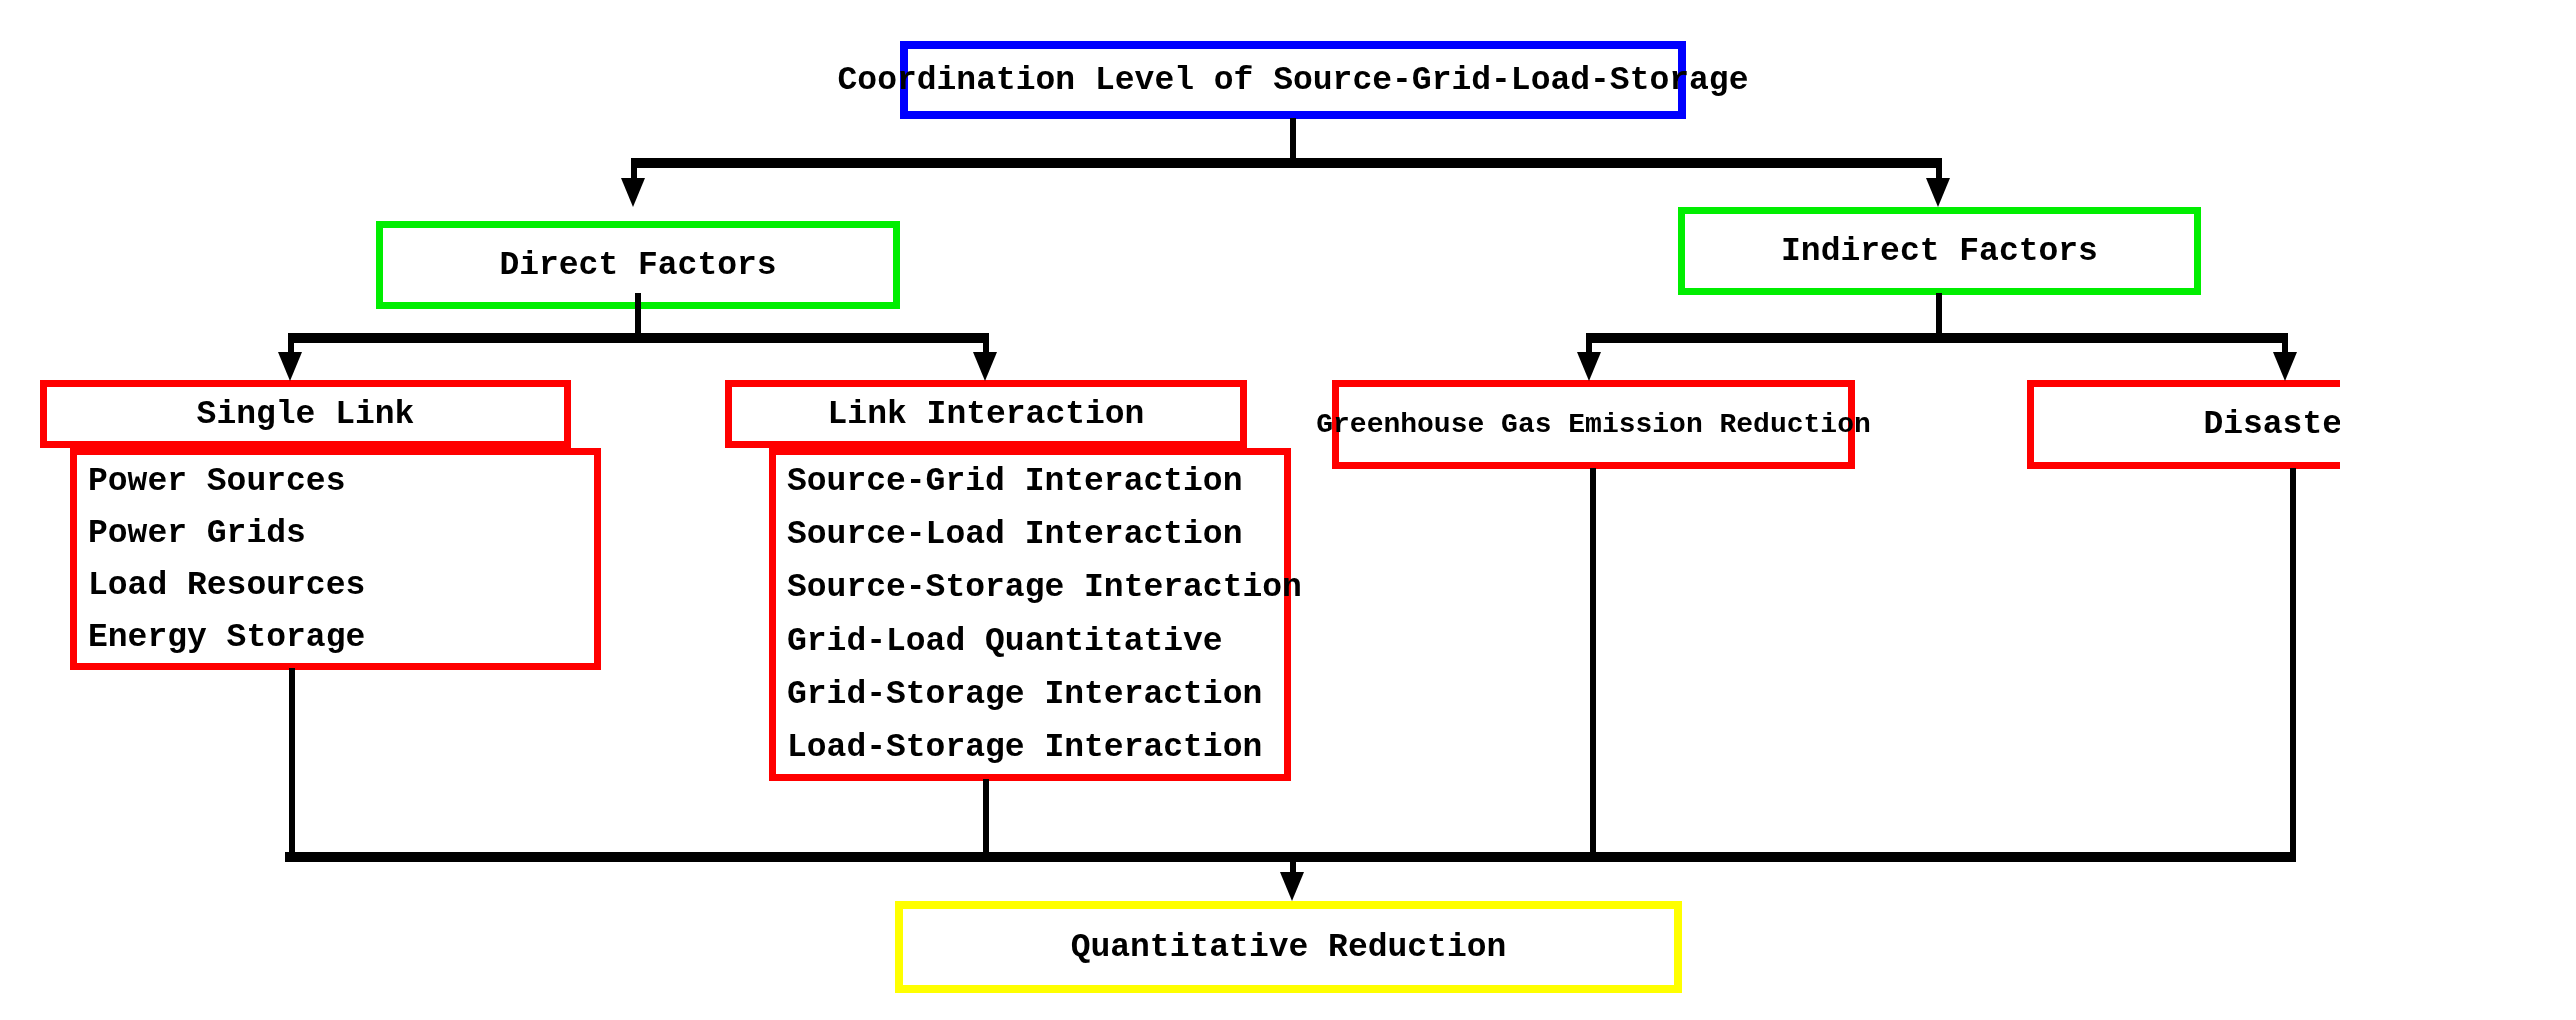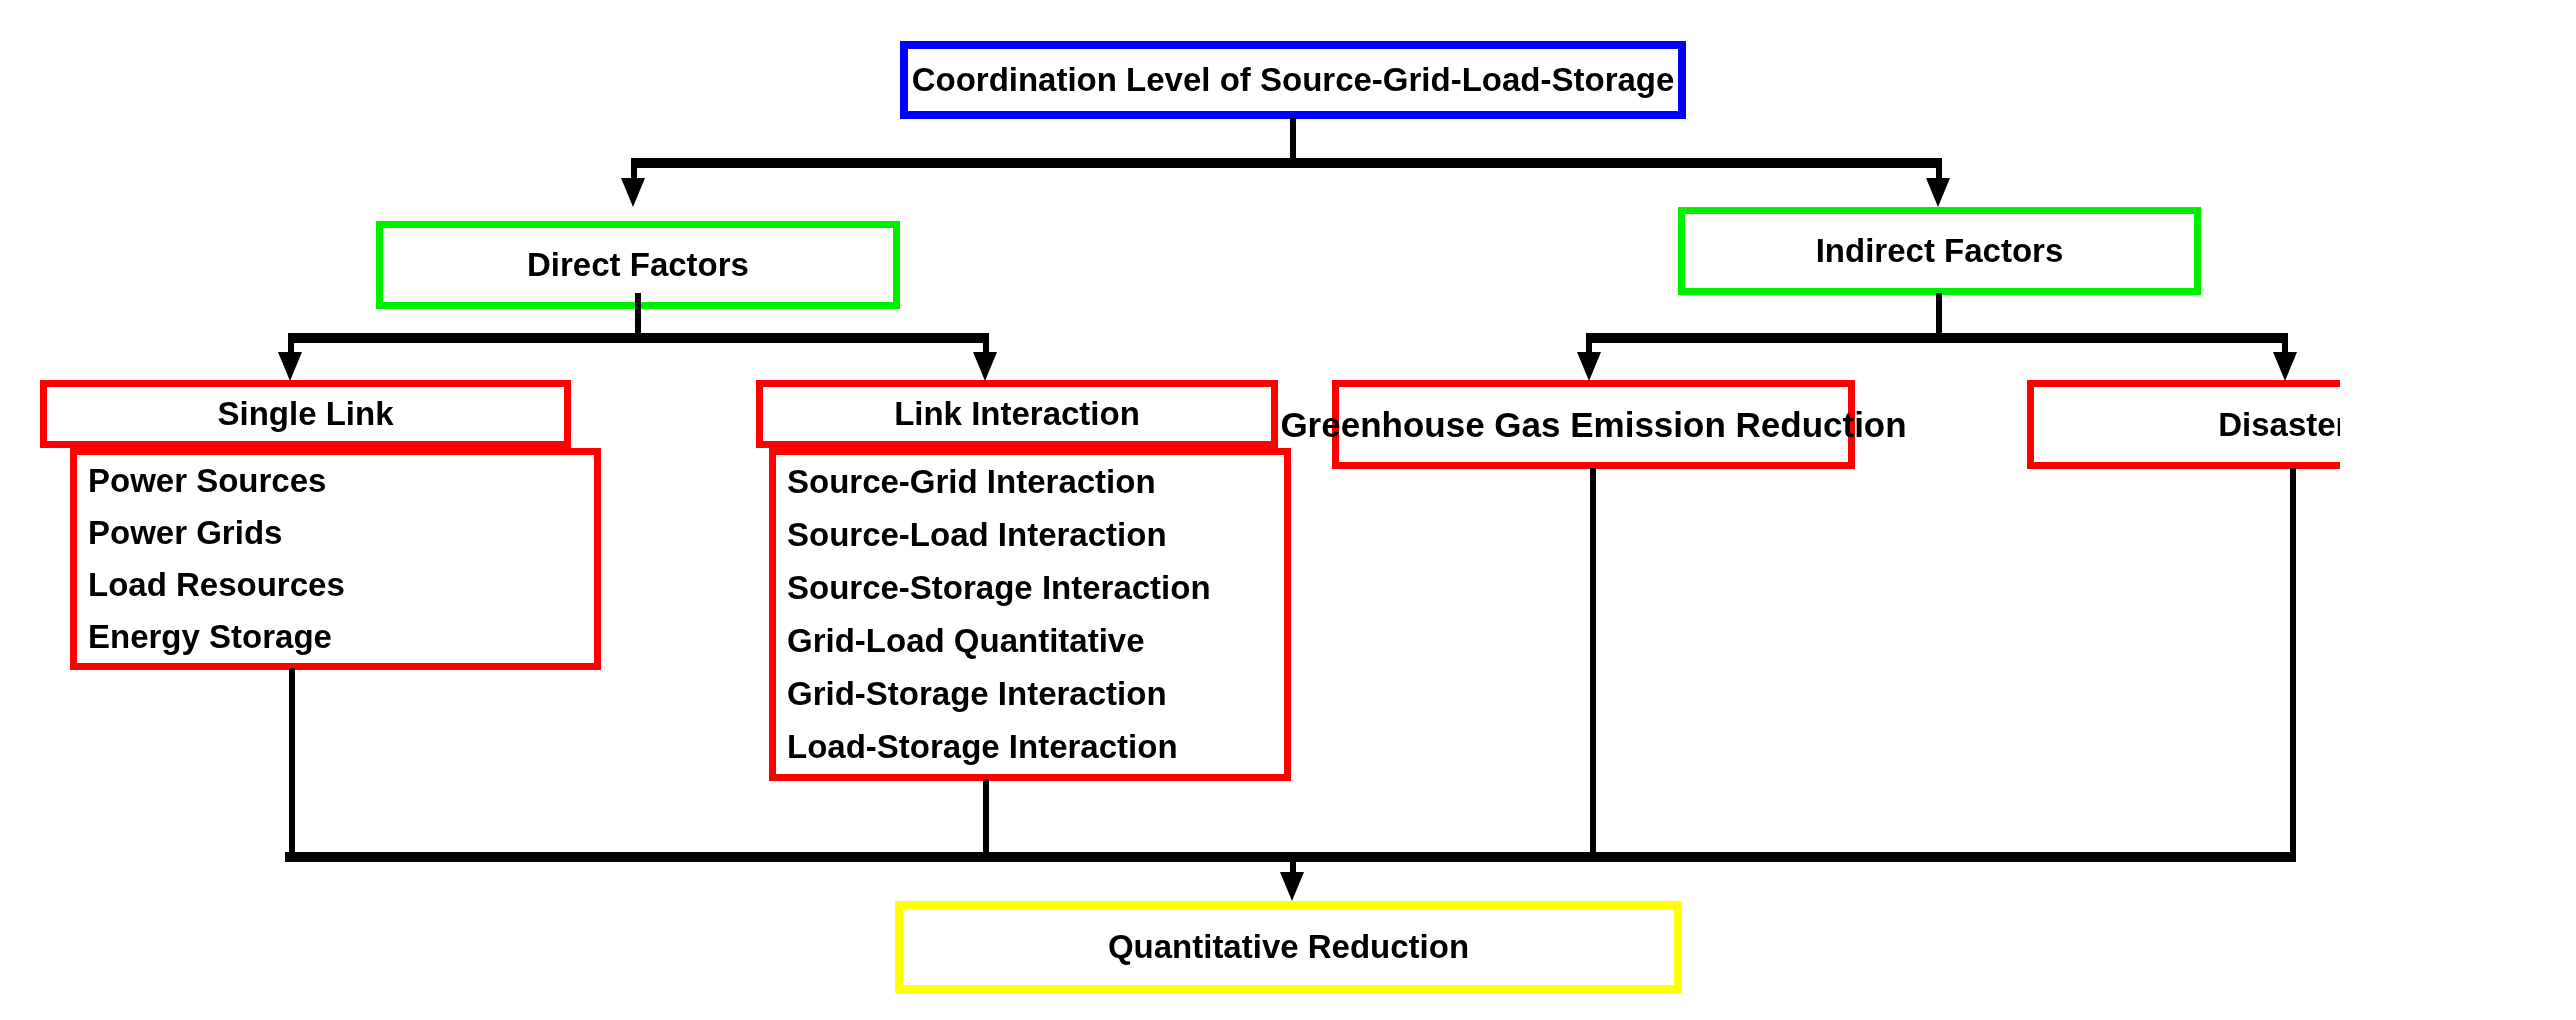--- a/index.html
+++ b/index.html
@@ -10,21 +10,21 @@
     --line:#000000;
     --background:#FFFFFF;
     --text:#000000;
   }
   html,body{margin:0;padding:0;background:var(--background);}
   .canvas{
     position:relative;
     width:2340px;
     height:1021px;
     background:var(--background);
-    font-family:Liberation Sans, sans-serif;
+    font-family:Liberation Mono, monospace;
     font-weight:bold;
     color:var(--text);
     overflow:hidden;
   }
   .node{
     position:absolute;
     box-sizing:border-box;
     background:var(--background);
     display:flex;
     align-items:center;
@@ -37,38 +37,38 @@
   .b-factor{border:7.2px solid var(--factor-border);}
   .b-leaf{border:7.2px solid var(--leaf-border);}
   .b-indicator{border:8px solid var(--indicator-border);}
 
   .node-root{left:900px;top:41px;width:786px;height:78px;}
   .node-direct{left:376px;top:207px;width:524px;height:88px;margin-top:14px;}
   .node-indirect{left:1678px;top:207px;width:523px;height:88px;}
 
   .node-single-header{left:23px;top:380px;width:531px;height:68px;margin-left:17px;}
   .node-single-body{left:26px;top:448px;width:531px;height:222px;}
-  .node-link-header{left:725px;top:380px;width:522px;height:68px;margin-left:31px;}
+  .node-link-header{left:725px;top:380px;width:522px;height:68px;}
   .node-link-body{left:725px;top:448px;width:522px;height:333px;}
 
   .list-body{
     flex-direction:column;
     align-items:stretch;
     justify-content:stretch;
     text-align:left;
     margin-left:44px;
   }
   .list-item{
     flex:1;
     display:flex;
     align-items:center;
     padding-left:11px;
   }
 
-  .node-greenhouse{left:1332px;top:380px;width:523px;height:89px;font-size:35px;}
+  .node-greenhouse{left:1332px;top:380px;width:523px;height:89px;font-size:28px;}
   .node-disasters{left:2027px;top:380px;width:531px;height:89px;}
   .node-quantitative{left:895px;top:901px;width:787px;height:92px;}
 
   .stem{position:absolute;width:6.4px;background:var(--line);}
   .bus{position:absolute;height:10.3px;background:var(--line);}
   .arrowhead{
     position:absolute;width:0;height:0;
     border-left:12.7px solid transparent;
     border-right:12.7px solid transparent;
     border-top:29px solid var(--line);

